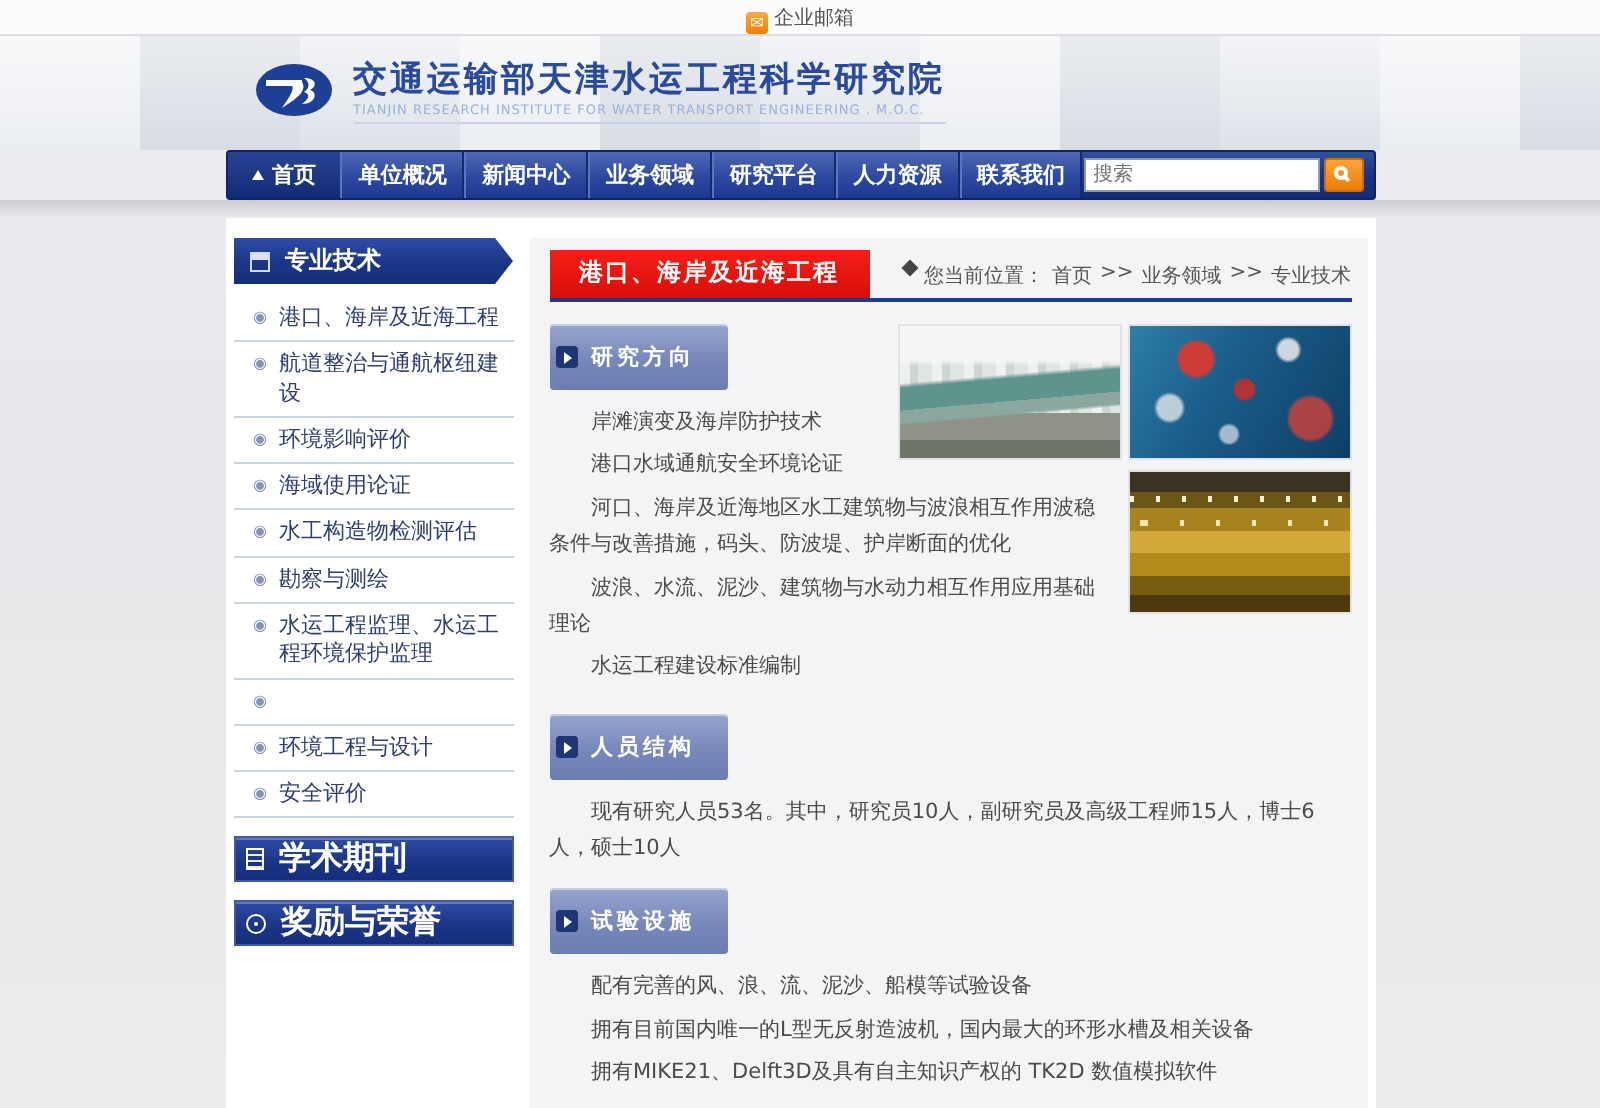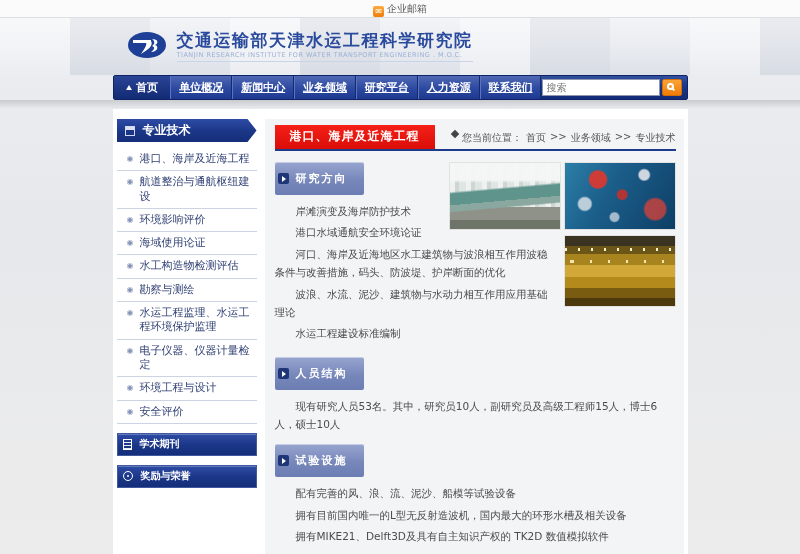--- a/index.html
+++ b/index.html
@@ -35,21 +35,21 @@
 
   
   .navwrap { }
   .navbar { width:575px; margin:0 auto; height:25px; display:flex; align-items:stretch;
     background:linear-gradient(180deg,#33509f 0%,#1b3687 45%,#132c77 100%);
     border:1px solid #0e2466; border-radius:2px; }
   .nav-item { display:flex; align-items:center; justify-content:center; gap:4px;
     color:#fff; font-size:11px; font-weight:bold; cursor:pointer; white-space:nowrap; }
   .nav-home { width:58px; background:linear-gradient(180deg,#2a4496,#122b74); }
   .nav-btn { width:63px; background:linear-gradient(180deg,#5068b4 0%,#2c49a0 55%,#1e3890 100%);
-    border-left:1px solid #5c74bd; border-right:1px solid #122a6e;text-decoration:underline; }
+    border-left:1px solid #5c74bd; border-right:1px solid #122a6e; }
   .home-tri { width:0; height:0; border-left:3px solid transparent; border-right:3px solid transparent; border-bottom:5px solid #fff; }
   .nav-search { margin-left:auto; display:flex; align-items:center; gap:0; padding-right:5px; }
   .nav-search input { width:118px; height:17px; border:1px solid #8d97ad; font-size:10px; padding:0 4px; color:#333; background:#fff; }
   .search-btn { width:20px; height:17px; background:linear-gradient(180deg,#fba43c,#ee7d06); border:1px solid #d06c04; border-radius:2px; margin-left:2px; cursor:pointer; position:relative; }
   .mag { position:absolute; left:4px; top:3px; width:7px; height:7px; border:2px solid #fff; border-radius:50%; }
   .mag::after { content:""; position:absolute; width:4px; height:2px; background:#fff; transform:rotate(45deg); right:-3px; bottom:-2px; }
   .nav-shadow { height:9px; background:linear-gradient(180deg,#c9cbcf,rgba(233,234,237,0)); }
 
   
   .content { background:#fff; min-height:437px; padding:10px 4px 12px 4px; display:flex; align-items:flex-start; gap:8px; }
@@ -63,21 +63,21 @@
     cursor:pointer; }
   .mini-grid { width:10px; height:10px; border:1px solid #cfd9f2; background:
     linear-gradient(180deg, rgba(255,255,255,.85) 0 3px, transparent 3px); }
   .side-list { list-style:none; margin-top:6px; }
   .side-list li { display:flex; gap:6px; align-items:flex-start; padding:4px 2px 4px 10px;
     border-bottom:1px solid #ccd4e4; font-size:11px; color:#2f3f73; line-height:1.3; cursor:pointer; }
   .bullet { color:#8593b6; font-size:8px; line-height:14px; flex:0 0 auto; }
   .side-head-sub { margin-top:9px; height:23px; display:flex; align-items:center; gap:8px; padding-left:5px;
     background:linear-gradient(180deg,#2e4ca6 0%,#1b3687 55%,#142e7a 100%);
     border:1px solid #41599f; box-shadow:inset 0 1px 0 rgba(255,255,255,.25);
-    color:#fff; font-size:10px; font-weight:bold; cursor:pointer; }
+    color:#fff; font-size:16px; font-weight:bold; cursor:pointer; }
   .mini-doc { width:9px; height:11px; border:1px solid #fff; background:
     repeating-linear-gradient(180deg, transparent 0 2px, rgba(255,255,255,.9) 2px 3px); }
   .mini-medal { width:10px; height:10px; border:1px solid #fff; border-radius:50%; position:relative; }
   .mini-medal::after { content:""; position:absolute; left:3px; top:3px; width:2px; height:2px; background:#fff; border-radius:50%; }
 
   
   .main { flex:1; background:#f3f4f6; padding:6px 8px 14px 10px; }
   .title-row { display:flex; justify-content:space-between; align-items:flex-end; border-bottom:2px solid #1d3a8c; }
   .red-banner { background:linear-gradient(180deg,#f52018,#d90d07); color:#fff; font-size:12px; font-weight:bold;
     padding:3px 0 4px; width:160px; text-align:center; letter-spacing:1px; }
@@ -227,21 +227,20 @@
       <li>
           <span class="bullet">◉</span>
           <span>勘察与测绘</span>
         </li>
       <li>
           <span class="bullet">◉</span>
           <span>水运工程监理、水运工程环境保护监理</span>
         </li>
       <li>
           <span class="bullet">◉</span>
-          <span>电子仪器、仪器计量检定</span>
         </li>
       <li>
           <span class="bullet">◉</span>
           <span>环境工程与设计</span>
         </li>
       <li>
           <span class="bullet">◉</span>
           <span>安全评价</span>
         </li>
     </ul>

